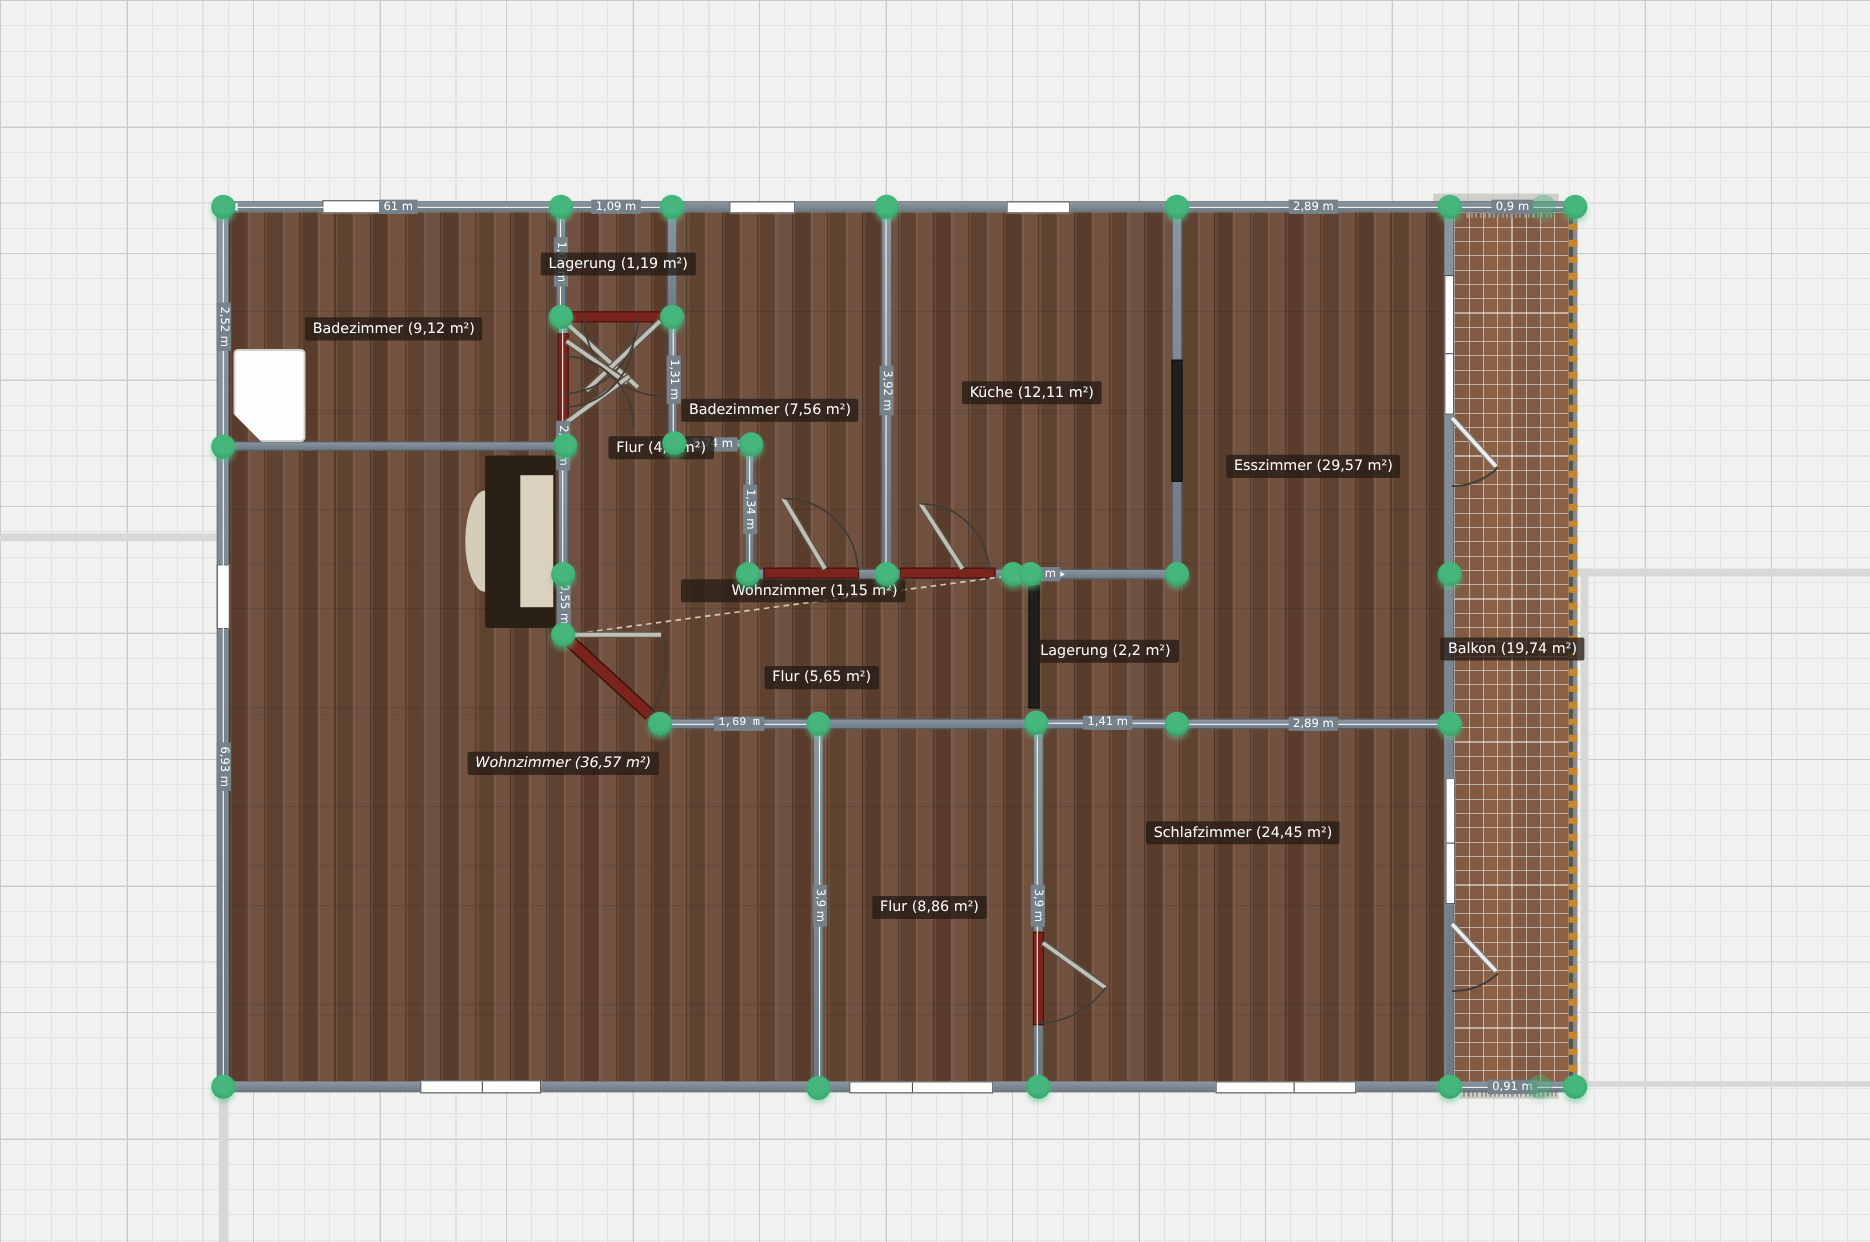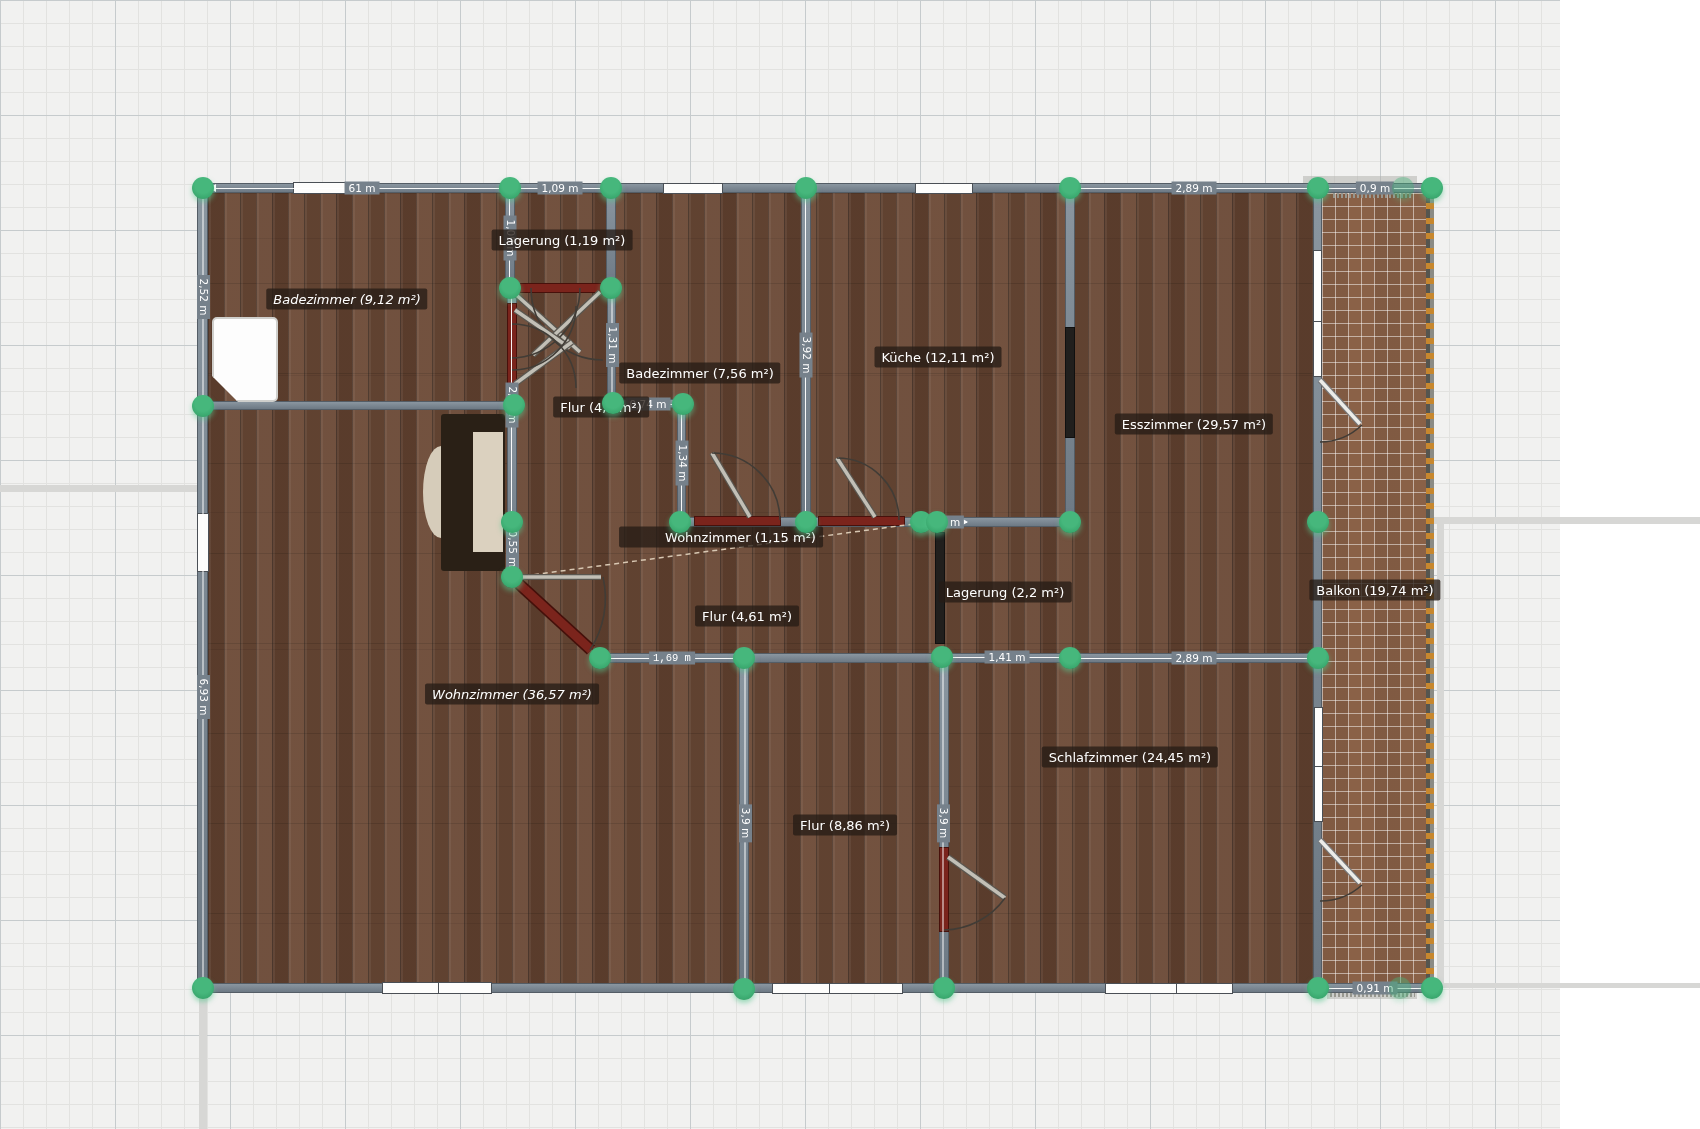--- a/index.html
+++ b/index.html
@@ -1,17 +1,17 @@
 <!DOCTYPE html>
 <html><head>
 <meta charset="utf-8">
 <style>
   html,body{margin:0;padding:0;width:1700px;height:1129px;overflow:hidden;
     font-family:"DejaVu Sans","Liberation Sans",sans-serif;}
-  #canvas{position:absolute;inset:0;width:1560px;height:1129px;
+  #canvas{position:absolute;inset:0;width:1700px;height:1129px;
     background-color:#f1f1f0;
     background-image:
       repeating-linear-gradient(90deg,#c6cbcd 0 1px,transparent 1px 115px),
       repeating-linear-gradient(180deg,#c6cbcd 0 1px,transparent 1px 115px),
       repeating-linear-gradient(90deg,#e2e2e0 0 1px,transparent 1px 23px),
       repeating-linear-gradient(180deg,#e2e2e0 0 1px,transparent 1px 23px);}
   #plan{position:absolute;inset:0;}
   .guide{position:absolute;background:#d7d7d5;z-index:1;}
   .band{position:absolute;background:rgba(178,178,175,.55);z-index:3;}
   .dots{position:absolute;z-index:3;background:repeating-linear-gradient(90deg,#97978f 0 2px,transparent 2px 4px);}
@@ -284,29 +284,29 @@
         <span class="arr l"></span>
         <span class="arr r"></span>
         <span class="txt">6,93 m</span>
       </div>
       <div class="dim" style="left: 1318px; top: 981px; width: 114px;">
         <span class="ln"></span>
         <span class="arr l"></span>
         <span class="arr r"></span>
         <span class="txt">0,91 m</span>
       </div>
-      <div class="room-label" style="left: 347px; top: 299px; font-style: italic;">Badezimmer (9,12 m²)</div>
+      <div class="room-label" style="left: 358px; top: 299px;">Badezimmer (9,12 m²)</div>
       <div class="room-label" style="left: 562px; top: 240px;">Lagerung (1,19 m²)</div>
       <div class="room-label" style="left: 700px; top: 373px;">Badezimmer (7,56 m²)</div>
       <div class="room-label" style="left: 601px; top: 407px;">Flur (4,1 m²)</div>
       <div class="room-label" style="left: 938px; top: 357px;">Küche (12,11 m²)</div>
       <div class="room-label" style="left: 1194px; top: 424px;">Esszimmer (29,57 m²)</div>
       <div class="room-label" style="left: 721px; top: 537px; padding-left: 46px;">Wohnzimmer (1,15 m²)</div>
       <div class="room-label" style="left: 1005px; top: 592px;">Lagerung (2,2 m²)</div>
-      <div class="room-label" style="left: 747px; top: 616px;">Flur (4,61 m²)</div>
+      <div class="room-label" style="left: 747px; top: 616px;">Flur (5,65 m²)</div>
       <div class="room-label" style="left: 512px; top: 694px; font-style: italic;">Wohnzimmer (36,57 m²)</div>
       <div class="room-label" style="left: 1375px; top: 590px;">Balkon (19,74 m²)</div>
       <div class="room-label" style="left: 1130px; top: 757px;">Schlafzimmer (24,45 m²)</div>
       <div class="room-label" style="left: 845px; top: 825px;">Flur (8,86 m²)</div>
       <div class="vx" style="left: 203px; top: 188px;"></div>
       <div class="vx" style="left: 510px; top: 188px;"></div>
       <div class="vx" style="left: 611px; top: 188px;"></div>
       <div class="vx" style="left: 806px; top: 188px;"></div>
       <div class="vx" style="left: 1070px; top: 188px;"></div>
       <div class="vx" style="left: 1318px; top: 188px;"></div>

